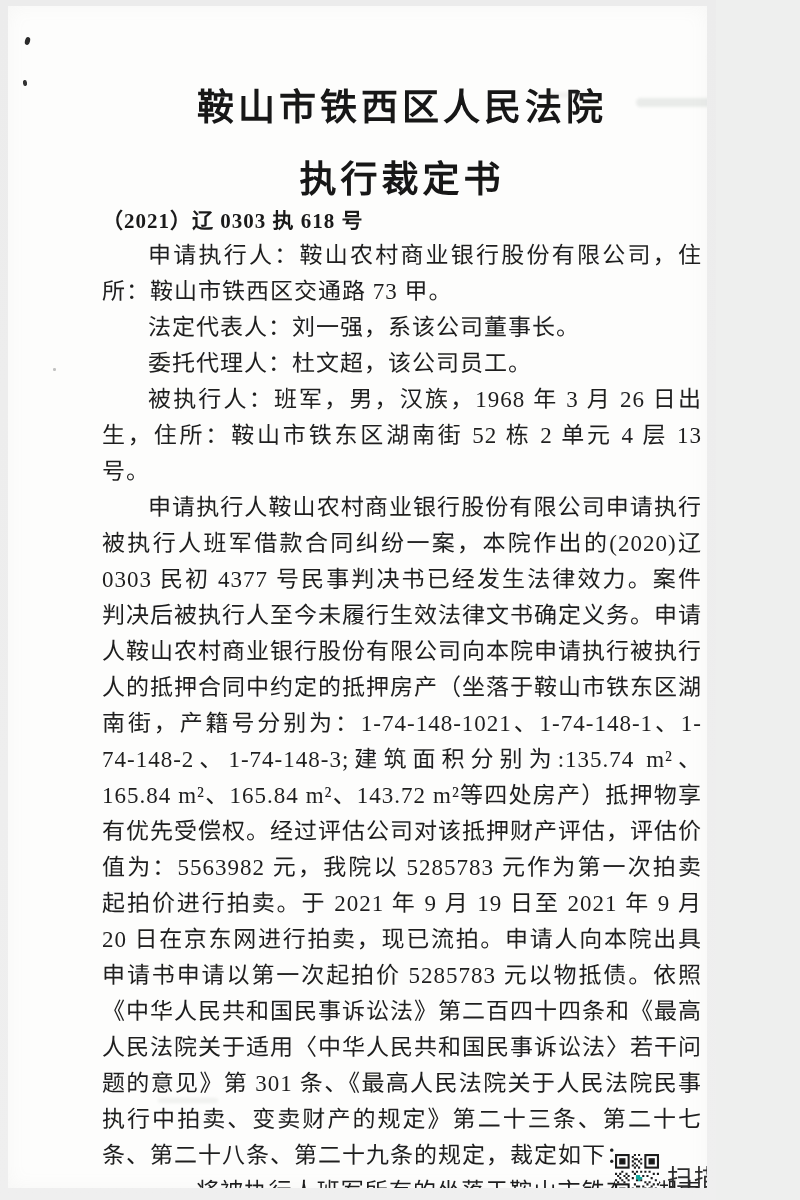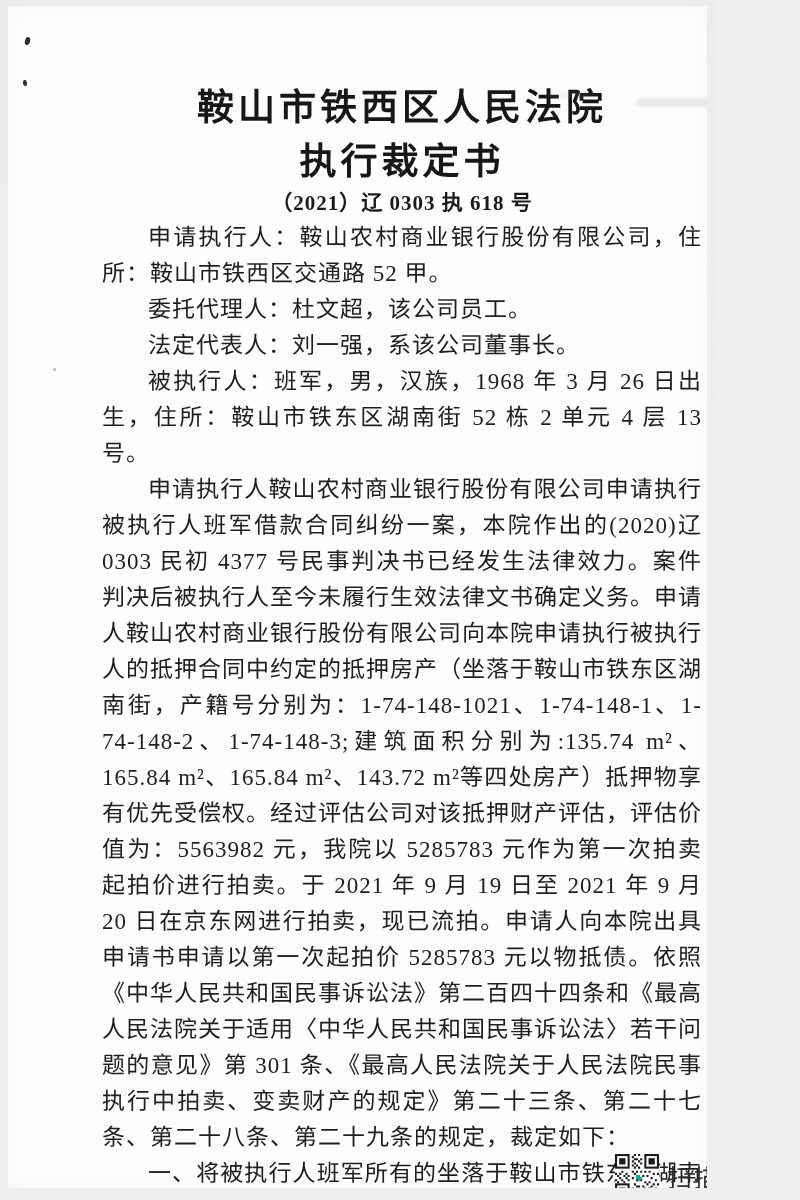--- a/index.html
+++ b/index.html
@@ -36,24 +36,24 @@
   }
   .court-name, .doc-title {
     margin: 0;
     text-align: center;
     font-size: 37px;
     line-height: 47px;
     font-weight: 700;
     letter-spacing: 4px;
     color: #171717;
   }
-  .doc-title { margin-top: 7px; }
+  .doc-title { margin-top: 25px; }
   .case-no {
     margin-top: 3px;
-    text-align: center;
+    text-align: left;
     font-size: 21px;
     line-height: 30px;
     font-weight: 700;
     letter-spacing: 1px;
     color: #1a1a1a;
   }
   .body-text {
     margin-top: 2px;
   }
   .body-text p.para {
@@ -97,23 +97,23 @@
 <body>
 
 <div class="scan-bg">
   <div class="page">
 
     <div class="content">
       <h1 class="court-name">鞍山市铁西区人民法院</h1>
       <h2 class="doc-title">执行裁定书</h2>
       <div class="case-no">（2021）辽 0303 执 618 号</div>
       <div class="body-text">
-          <p class="para">申请执行人：鞍山农村商业银行股份有限公司，住所：鞍山市铁西区交通路 52 甲。</p>
+          <p class="para">申请执行人：鞍山农村商业银行股份有限公司，住所：鞍山市铁西区交通路 73 甲。</p>
+          <p class="para">法定代表人：刘一强，系该公司董事长。</p>
           <p class="para">委托代理人：杜文超，该公司员工。</p>
-          <p class="para">法定代表人：刘一强，系该公司董事长。</p>
           <p class="para">被执行人：班军，男，汉族，1968 年 3 月 26 日出生，住所：鞍山市铁东区湖南街 52 栋 2 单元 4 层 13 号。</p>
           <p class="para">申请执行人鞍山农村商业银行股份有限公司申请执行被执行人班军借款合同纠纷一案，本院作出的(2020)辽 0303 民初 4377 号民事判决书已经发生法律效力。案件判决后被执行人至今未履行生效法律文书确定义务。申请人鞍山农村商业银行股份有限公司向本院申请执行被执行人的抵押合同中约定的抵押房产（坐落于鞍山市铁东区湖南街，产籍号分别为：1-74-148-1021、1-74-148-1、1-74-148-2、1-74-148-3;建筑面积分别为:135.74 m²、165.84 m²、165.84 m²、143.72 m²等四处房产）抵押物享有优先受偿权。经过评估公司对该抵押财产评估，评估价值为：5563982 元，我院以 5285783 元作为第一次拍卖起拍价进行拍卖。于 2021 年 9 月 19 日至 2021 年 9 月 20 日在京东网进行拍卖，现已流拍。申请人向本院出具申请书申请以第一次起拍价 5285783 元以物抵债。依照《中华人民共和国民事诉讼法》第二百四十四条和《最高人民法院关于适用〈中华人民共和国民事诉讼法〉若干问题的意见》第 301 条、《最高人民法院关于人民法院民事执行中拍卖、变卖财产的规定》第二十三条、第二十七条、第二十八条、第二十九条的规定，裁定如下：</p>
           <p class="para">一、将被执行人班军所有的坐落于鞍山市铁东区湖南街，产籍号分别为：1-74-148-1021、1-74-148-1、1-74-148-2、1-74-148-3；建筑面积分别为：135.74 m²、</p>
         </div>
     </div>
 
     <div class="speck speck-a"></div>
     <div class="speck speck-b"></div>
     <div class="speck speck-c"></div>
     <div class="smudge smudge-a"></div>

